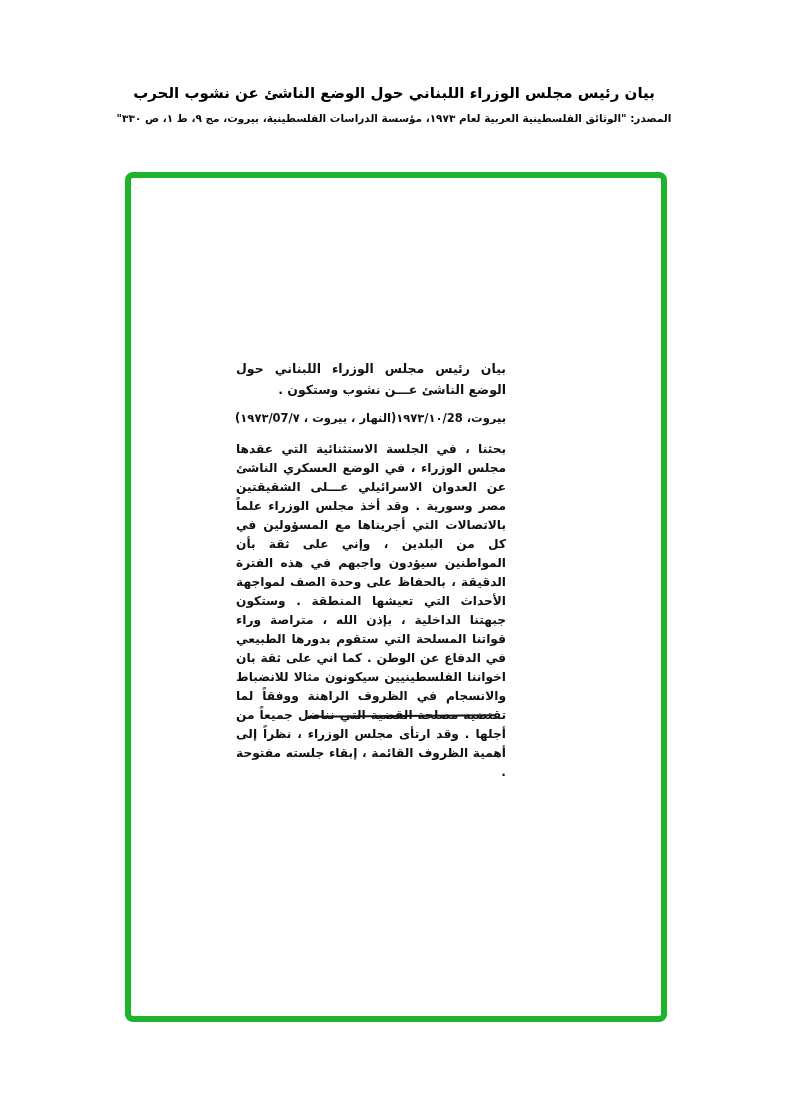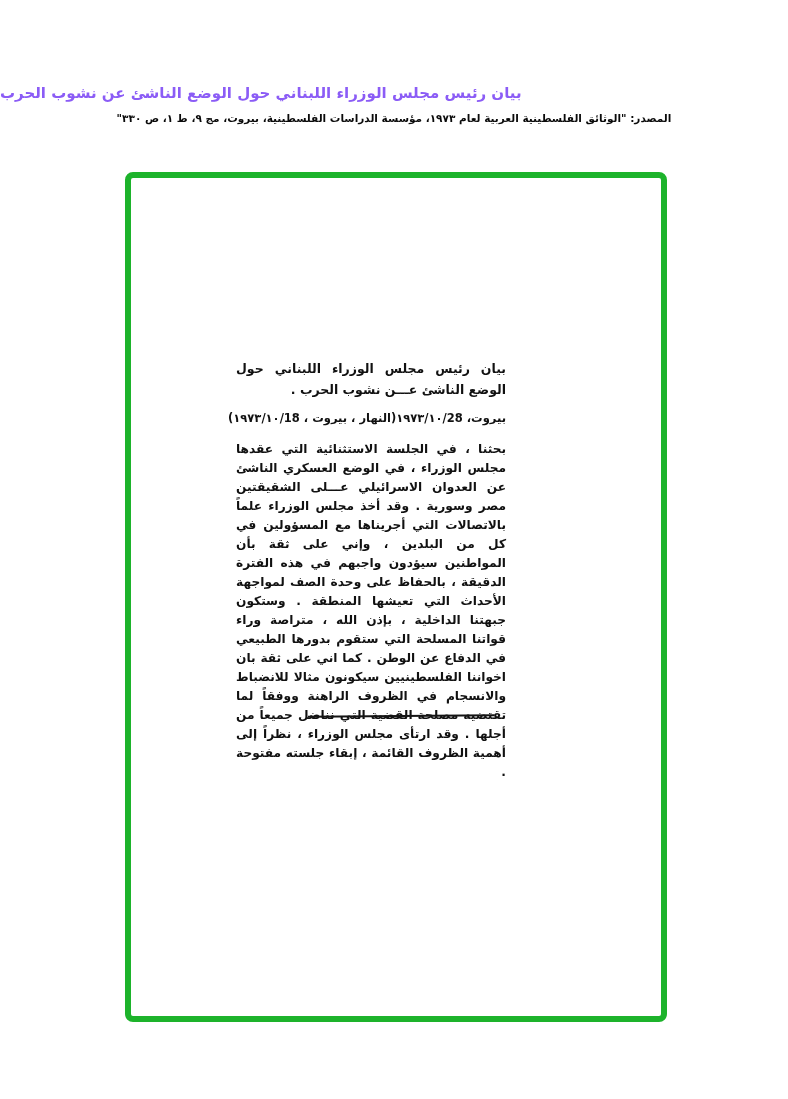--- a/index.html
+++ b/index.html
@@ -9,26 +9,26 @@
     background: #ffffff;
     font-family: "DejaVu Sans", sans-serif;
     color: #0d0d0d;
     overflow: hidden;
   }
   .page-title {
     position: absolute;
     top: 84px;
     left: 0;
     width: 100%;
-    text-align: left;
+    text-align: center;
     direction: rtl;
     font-weight: bold;
     font-size: 15px;
     letter-spacing: 0.2px;
-    color: #8b5cf6;
+    color: #000000;
   }
   .page-source {
     position: absolute;
     top: 112px;
     left: 0;
     width: 100%;
     text-align: center;
     direction: rtl;
     font-weight: bold;
     font-size: 10.5px;
@@ -91,24 +91,24 @@
 <body>
 
 <div class="page-title">بيان رئيس مجلس الوزراء اللبناني حول الوضع الناشئ عن نشوب الحرب</div>
 
 <div class="page-source">المصدر: "الوثائق الفلسطينية العربية لعام ١٩٧٣، مؤسسة الدراسات الفلسطينية، بيروت، مج ٩، ط ١، ص ٣٣٠"</div>
 
 <div class="doc-frame" style="border-color: rgb(29, 179, 43);">
 
   <div class="scan-content">
 
-    <div class="scan-heading">بيان رئيس مجلس الوزراء اللبناني حول الوضع الناشئ عـــن نشوب الحرب .</div>
+    <div class="scan-heading">بيان رئيس مجلس الوزراء اللبناني حول الوضع الناشئ عـــن نشوب وستكون .</div>
 
     <div class="scan-dateline">
       <span>بيروت، ١٩٧٣/١٠/28</span>
-      <span>(النهار ، بيروت ، ١٩٧٣/١٠/18)</span>
+      <span>(النهار ، بيروت ، ١٩٧٣/07/٧)</span>
     </div>
 
     <div class="scan-body">بحثنا ، في الجلسة الاستثنائية التي عقدها مجلس الوزراء ، في الوضع العسكري الناشئ عن العدوان الاسرائيلي عـــلى الشقيقتين مصر وسورية . وقد أخذ مجلس الوزراء علماً بالاتصالات التي أجريناها مع المسؤولين في كل من البلدين ، وإني على ثقة بأن المواطنين سيؤدون واجبهم في هذه الفترة الدقيقة ، بالحفاظ على وحدة الصف لمواجهة الأحداث التي تعيشها المنطقة . وستكون جبهتنا الداخلية ، بإذن الله ، متراصة وراء قواتنا المسلحة التي ستقوم بدورها الطبيعي في الدفاع عن الوطن . كما اني على ثقة بان اخواننا الفلسطينيين سيكونون مثالا للانضباط والانسجام في الظروف الراهنة ووفقاً لما تقتضيه مصلحة القضية التي نناضل جميعاً من أجلها . وقد ارتأى مجلس الوزراء ، نظراً إلى أهمية الظروف القائمة ، إبقاء جلسته مفتوحة .</div>
   </div>
 
   <div class="scan-divider"></div>
 </div>
 
 </body></html>

